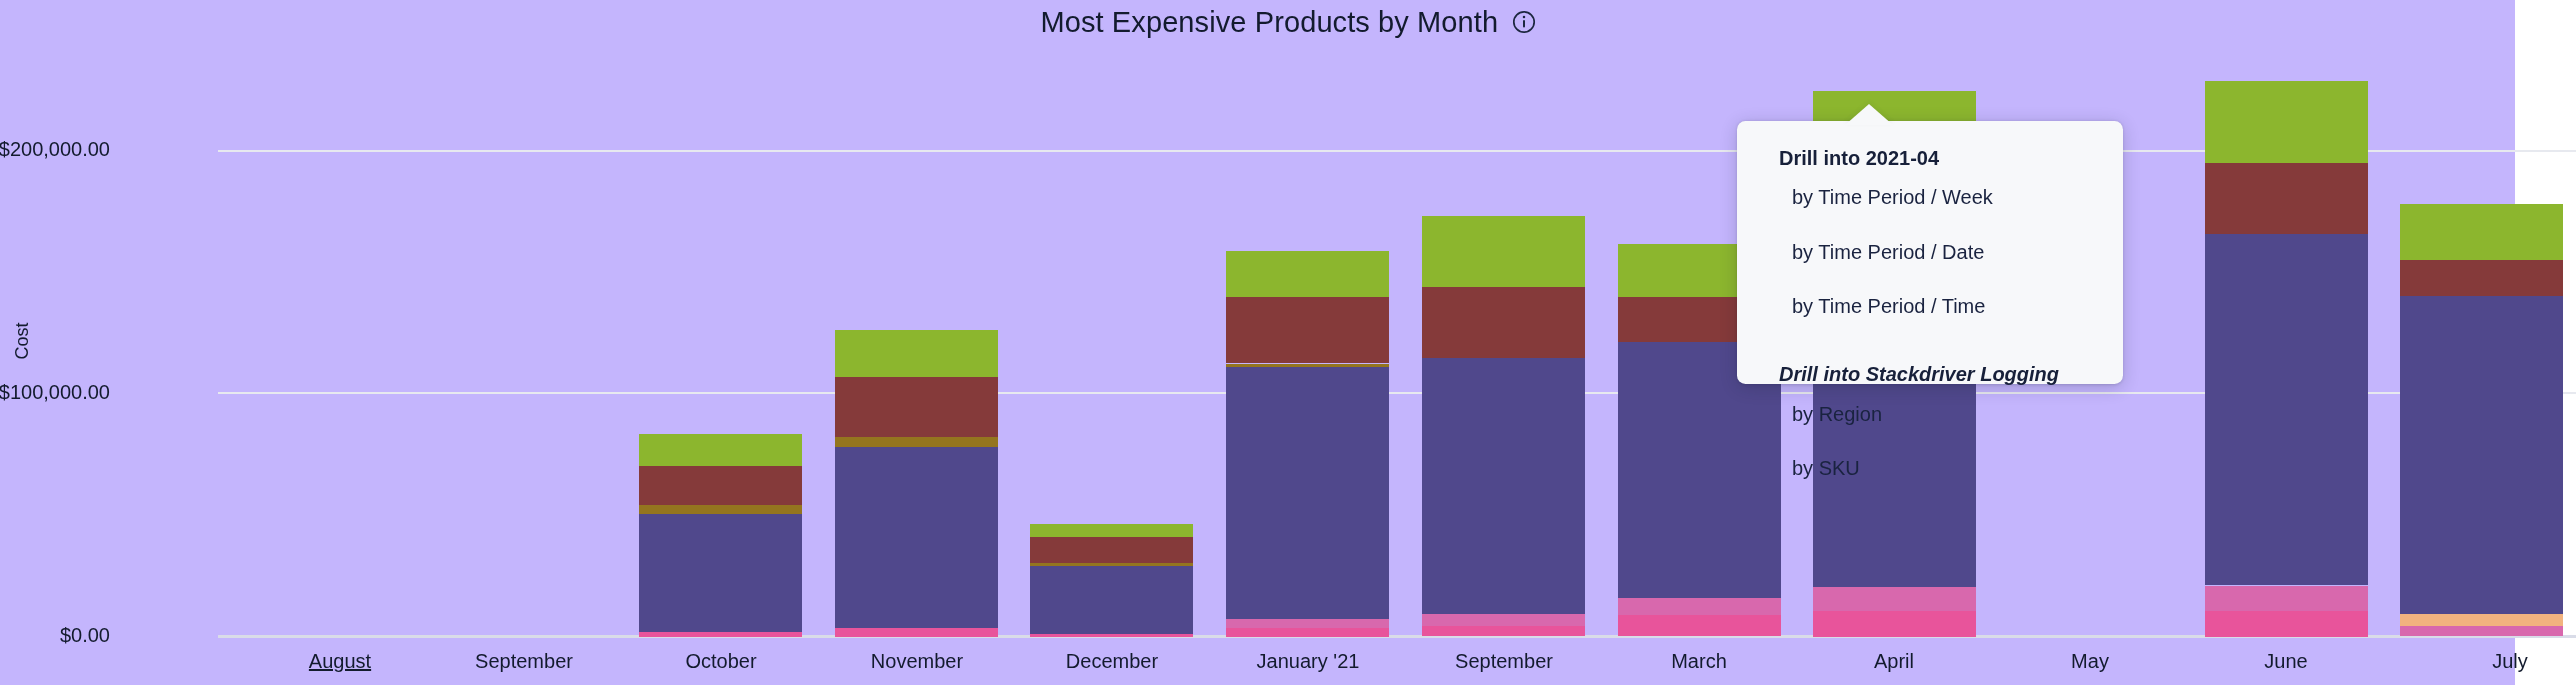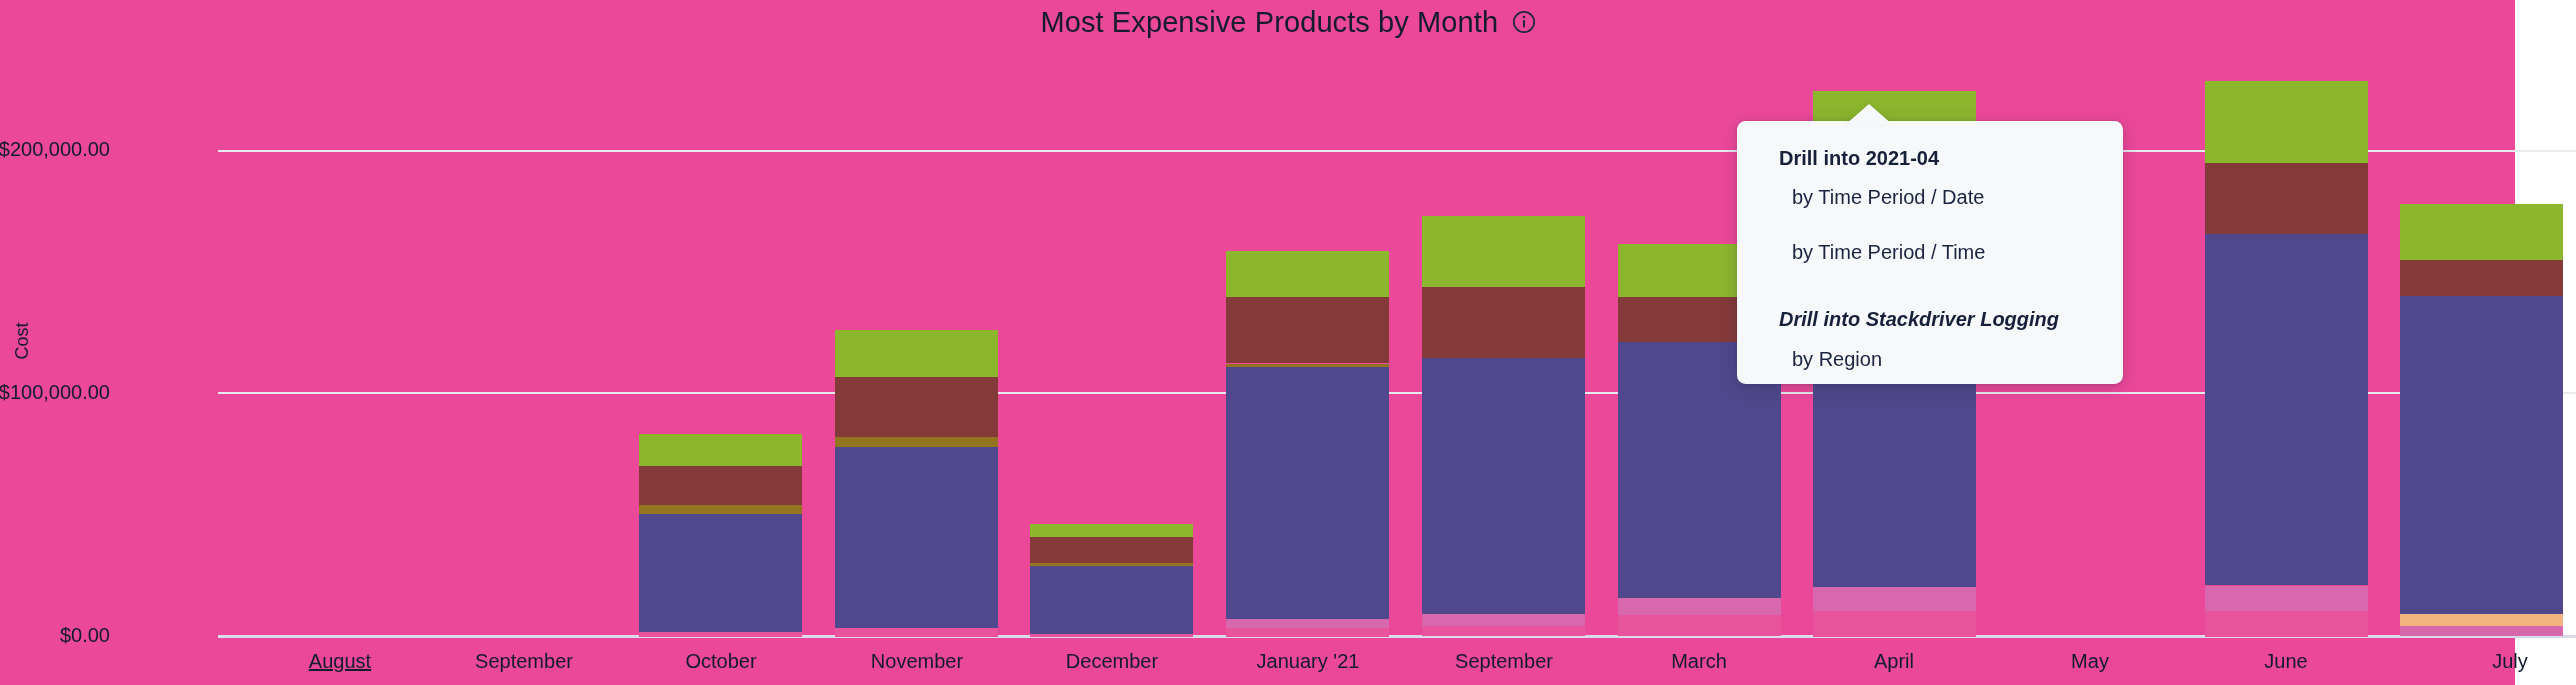--- a/index.html
+++ b/index.html
@@ -3,21 +3,21 @@
 <meta charset="utf-8">
 <title>Most Expensive Products by Month</title>
 <style>
   * { box-sizing: border-box; margin: 0; padding: 0; }
   html, body {
     width: 2576px; height: 686px;
     background: #ffffff;
     font-family: "Liberation Sans", "DejaVu Sans", sans-serif;
     overflow: hidden;
   }
-  #root { position: relative; width: 2515px; height: 686px; background: #ec4899; }
+  #root { position: relative; width: 2515px; height: 686px; background: #c4b5fd; }
 
   
   .title-wrap {
     position: absolute; top: 0; left: 0; width: 2576px; height: 44px;
     display: flex; align-items: center; justify-content: center; gap: 13.3px;
   }
   .chart-title {
     font-size: 29px; font-weight: 400; color: #131b2e;
     letter-spacing: 0.1px; white-space: nowrap;
   }
@@ -189,20 +189,22 @@
         <div class="xtick" style="left: 1894px;">April</div>
         <div class="xtick" style="left: 2090px;">May</div>
         <div class="xtick" style="left: 2286px;">June</div>
         <div class="xtick" style="left: 2481px; margin-left: 29px;">July</div>
       </div>
   </div>
 
   <div class="popup-arrow"></div>
   <div class="popup">
     <div class="popup-head">Drill into 2021-04</div>
+    <div class="popup-item">by Time Period / Week</div>
     <div class="popup-item">by Time Period / Date</div>
     <div class="popup-item">by Time Period / Time</div>
     <div class="popup-head second">Drill into Stackdriver Logging</div>
     <div class="popup-item">by Region</div>
+    <div class="popup-item">by SKU</div>
   </div>
 
 </div>
 
 
 </body></html>

